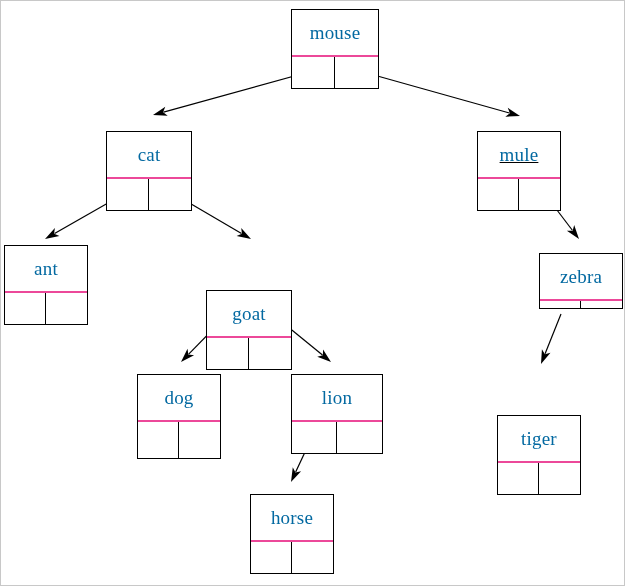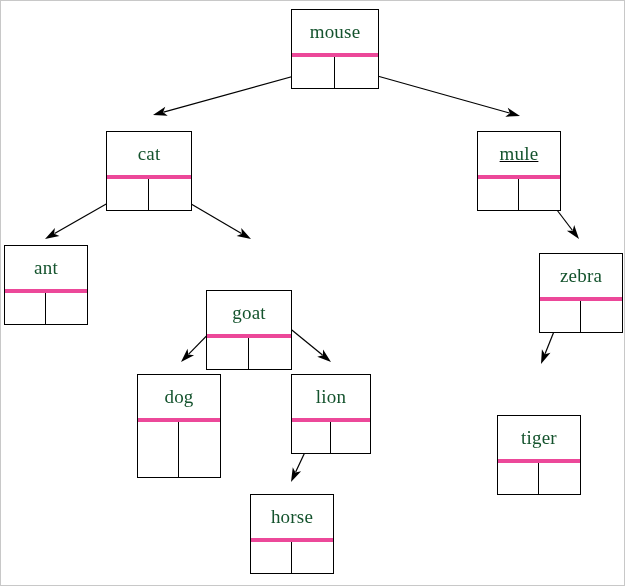--- a/index.html
+++ b/index.html
@@ -30,27 +30,27 @@
     box-sizing: border-box;
     border: 1px solid #000000;
     background: #ffffff;
     display: flex;
     flex-direction: column;
   }
   .node-label {
     flex: 0 0 auto;
     height: 47px;
     box-sizing: border-box;
-    border-bottom: 4px solid #ec4899;
+    border-bottom: 2px solid #ec4899;
     display: flex;
     align-items: center;
     justify-content: center;
     font-size: 19px;
     line-height: 1;
-    color: #14532d;
+    color: #0369a1;
     letter-spacing: 0.2px;
   }
   .node-cells {
     flex: 1 1 auto;
     display: flex;
     box-sizing: border-box;
   }
   .cell {
     flex: 1 1 50%;
     box-sizing: border-box;
@@ -133,35 +133,35 @@
           <div class="cell right"></div>
         </div>
       </div>
       <div class="node" style="left: 205px; top: 252px; width: 86px; height: 80px; margin-top: 37px;">
         <div class="node-label">goat</div>
         <div class="node-cells">
           <div class="cell left"></div>
           <div class="cell right"></div>
         </div>
       </div>
-      <div class="node" style="left: 538px; top: 252px; width: 84px; height: 80px;">
+      <div class="node" style="left: 538px; top: 252px; width: 84px; height: 56px;">
         <div class="node-label">zebra</div>
         <div class="node-cells">
           <div class="cell left"></div>
           <div class="cell right"></div>
         </div>
       </div>
-      <div class="node" style="left: 136px; top: 373px; width: 84px; height: 104px;">
+      <div class="node" style="left: 136px; top: 373px; width: 84px; height: 85px;">
         <div class="node-label">dog</div>
         <div class="node-cells">
           <div class="cell left"></div>
           <div class="cell right"></div>
         </div>
       </div>
-      <div class="node" style="left: 290px; top: 373px; width: 80px; height: 80px; text-align: right;">
+      <div class="node" style="left: 290px; top: 373px; width: 92px; height: 80px; text-align: right;">
         <div class="node-label">lion</div>
         <div class="node-cells">
           <div class="cell left"></div>
           <div class="cell right"></div>
         </div>
       </div>
       <div class="node" style="left: 496px; top: 376px; width: 84px; height: 80px; margin-top: 38px;">
         <div class="node-label">tiger</div>
         <div class="node-cells">
           <div class="cell left"></div>

